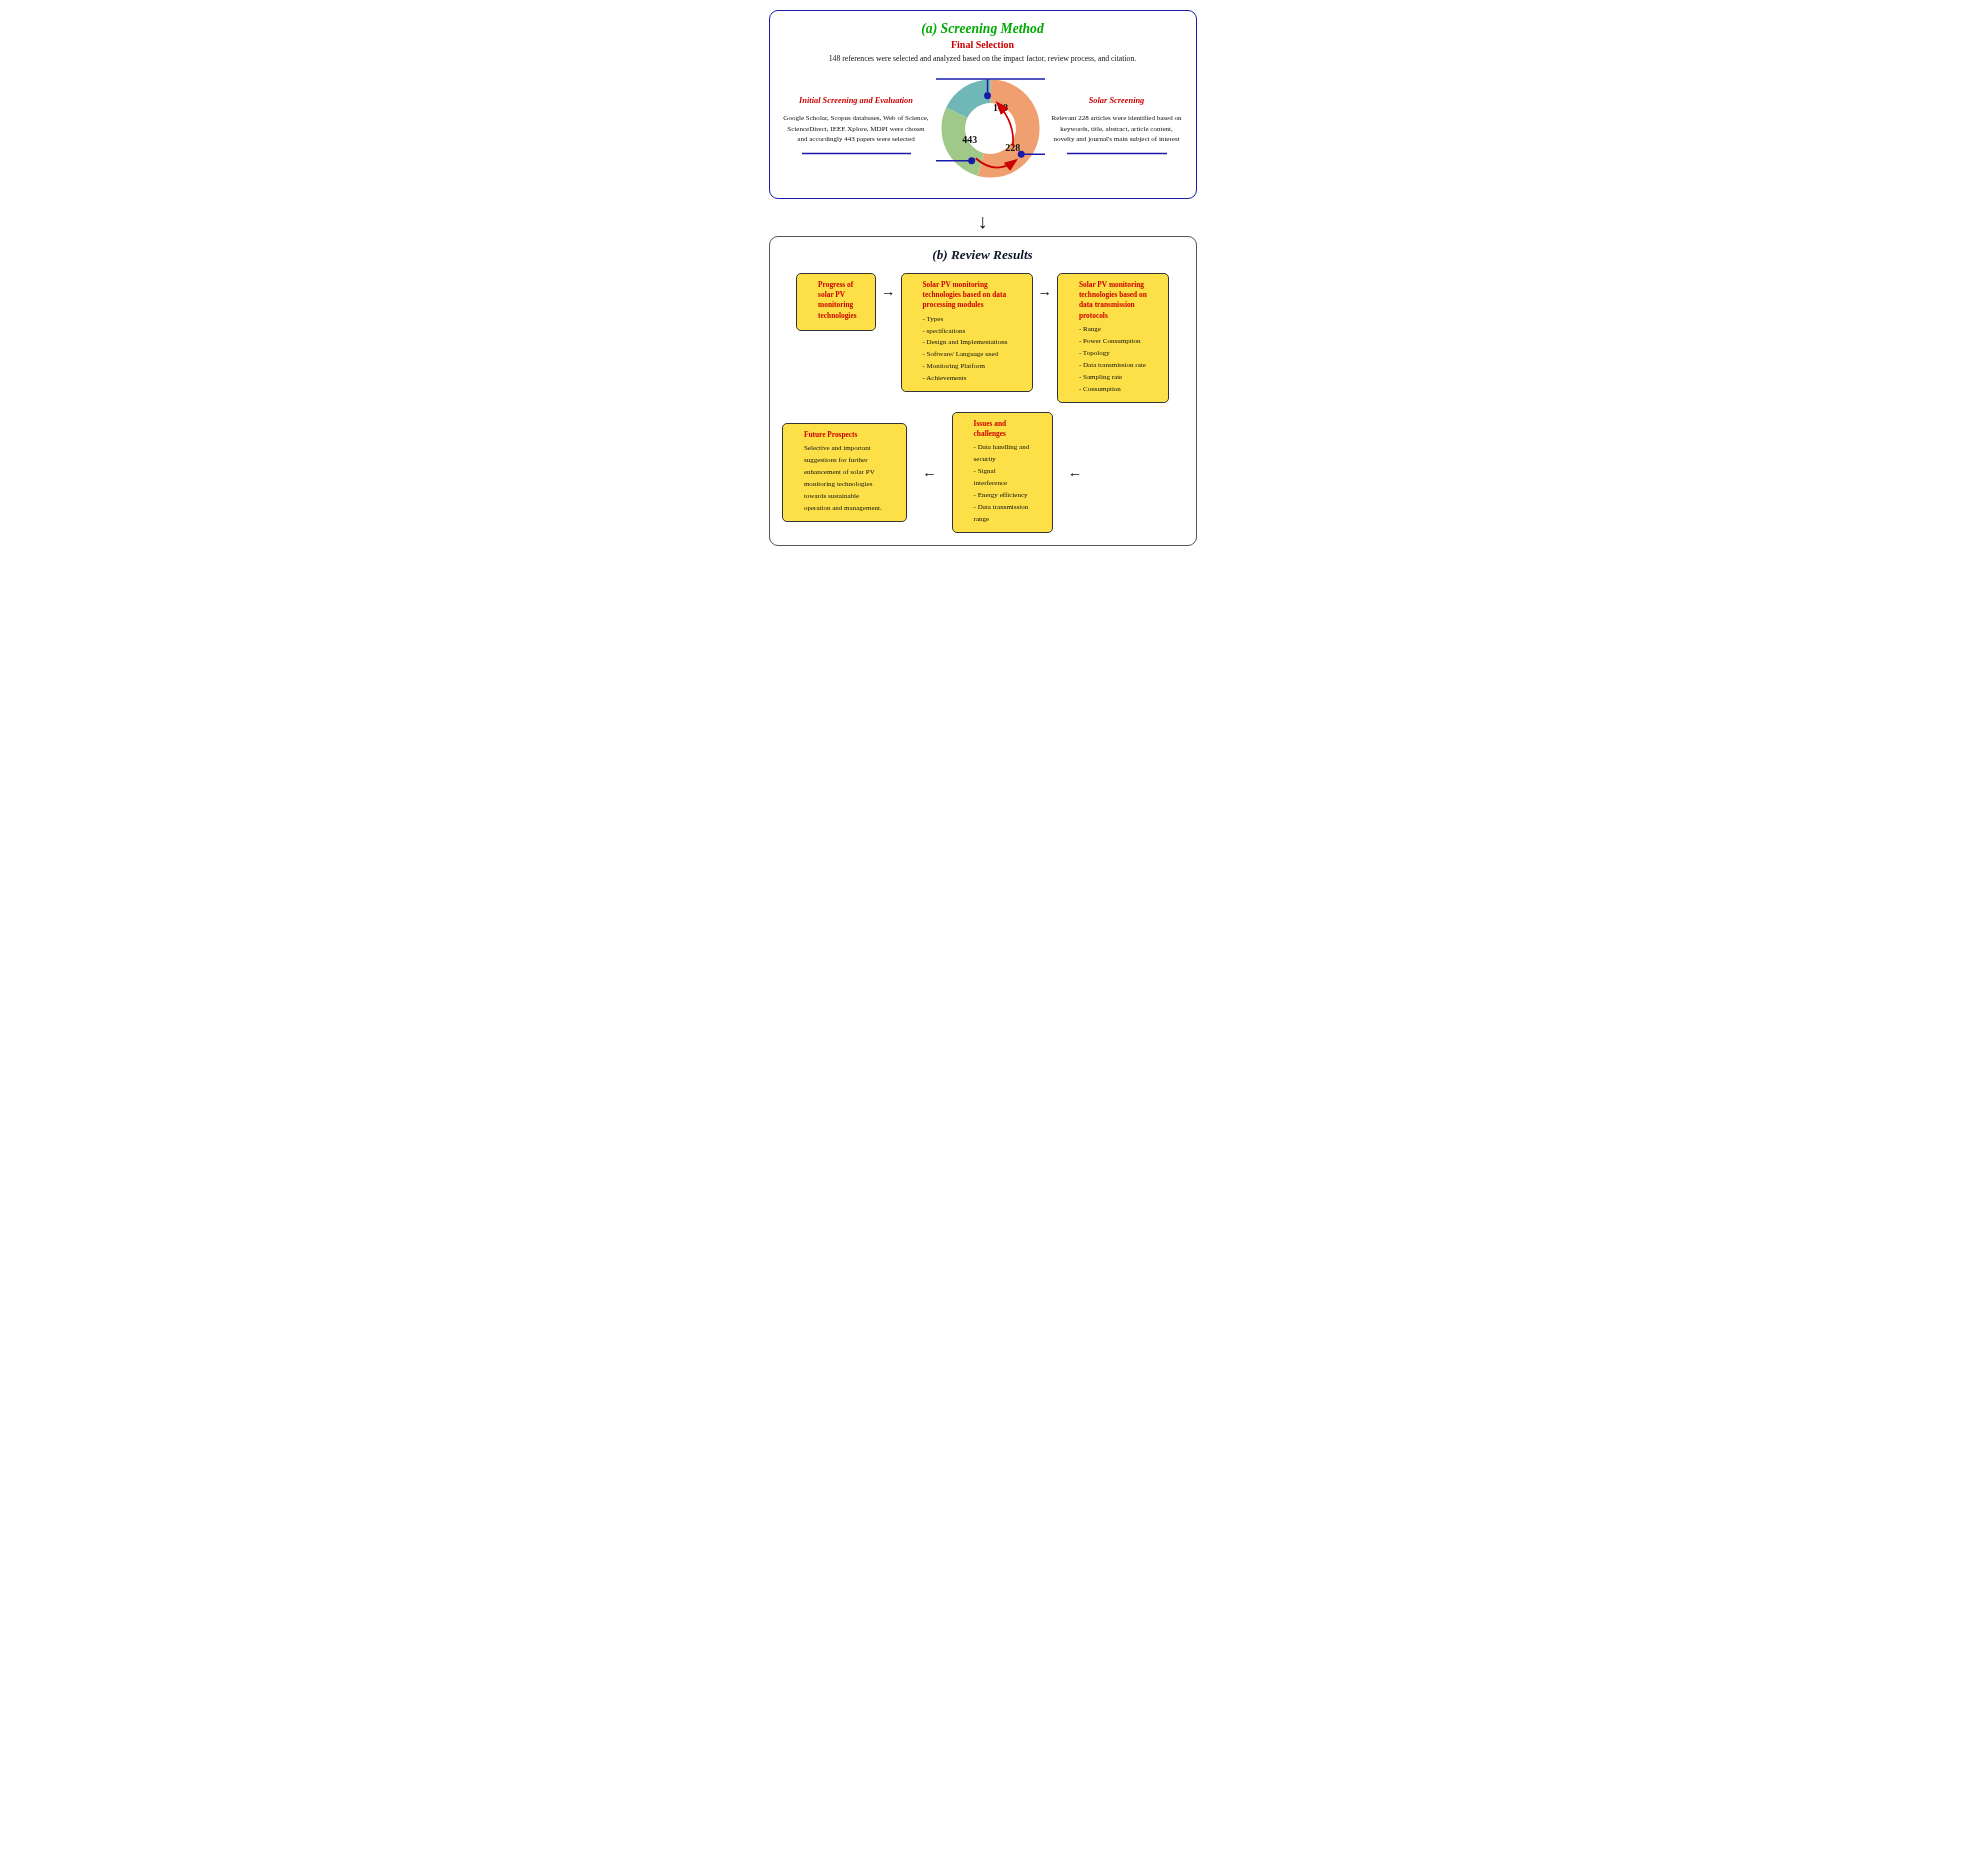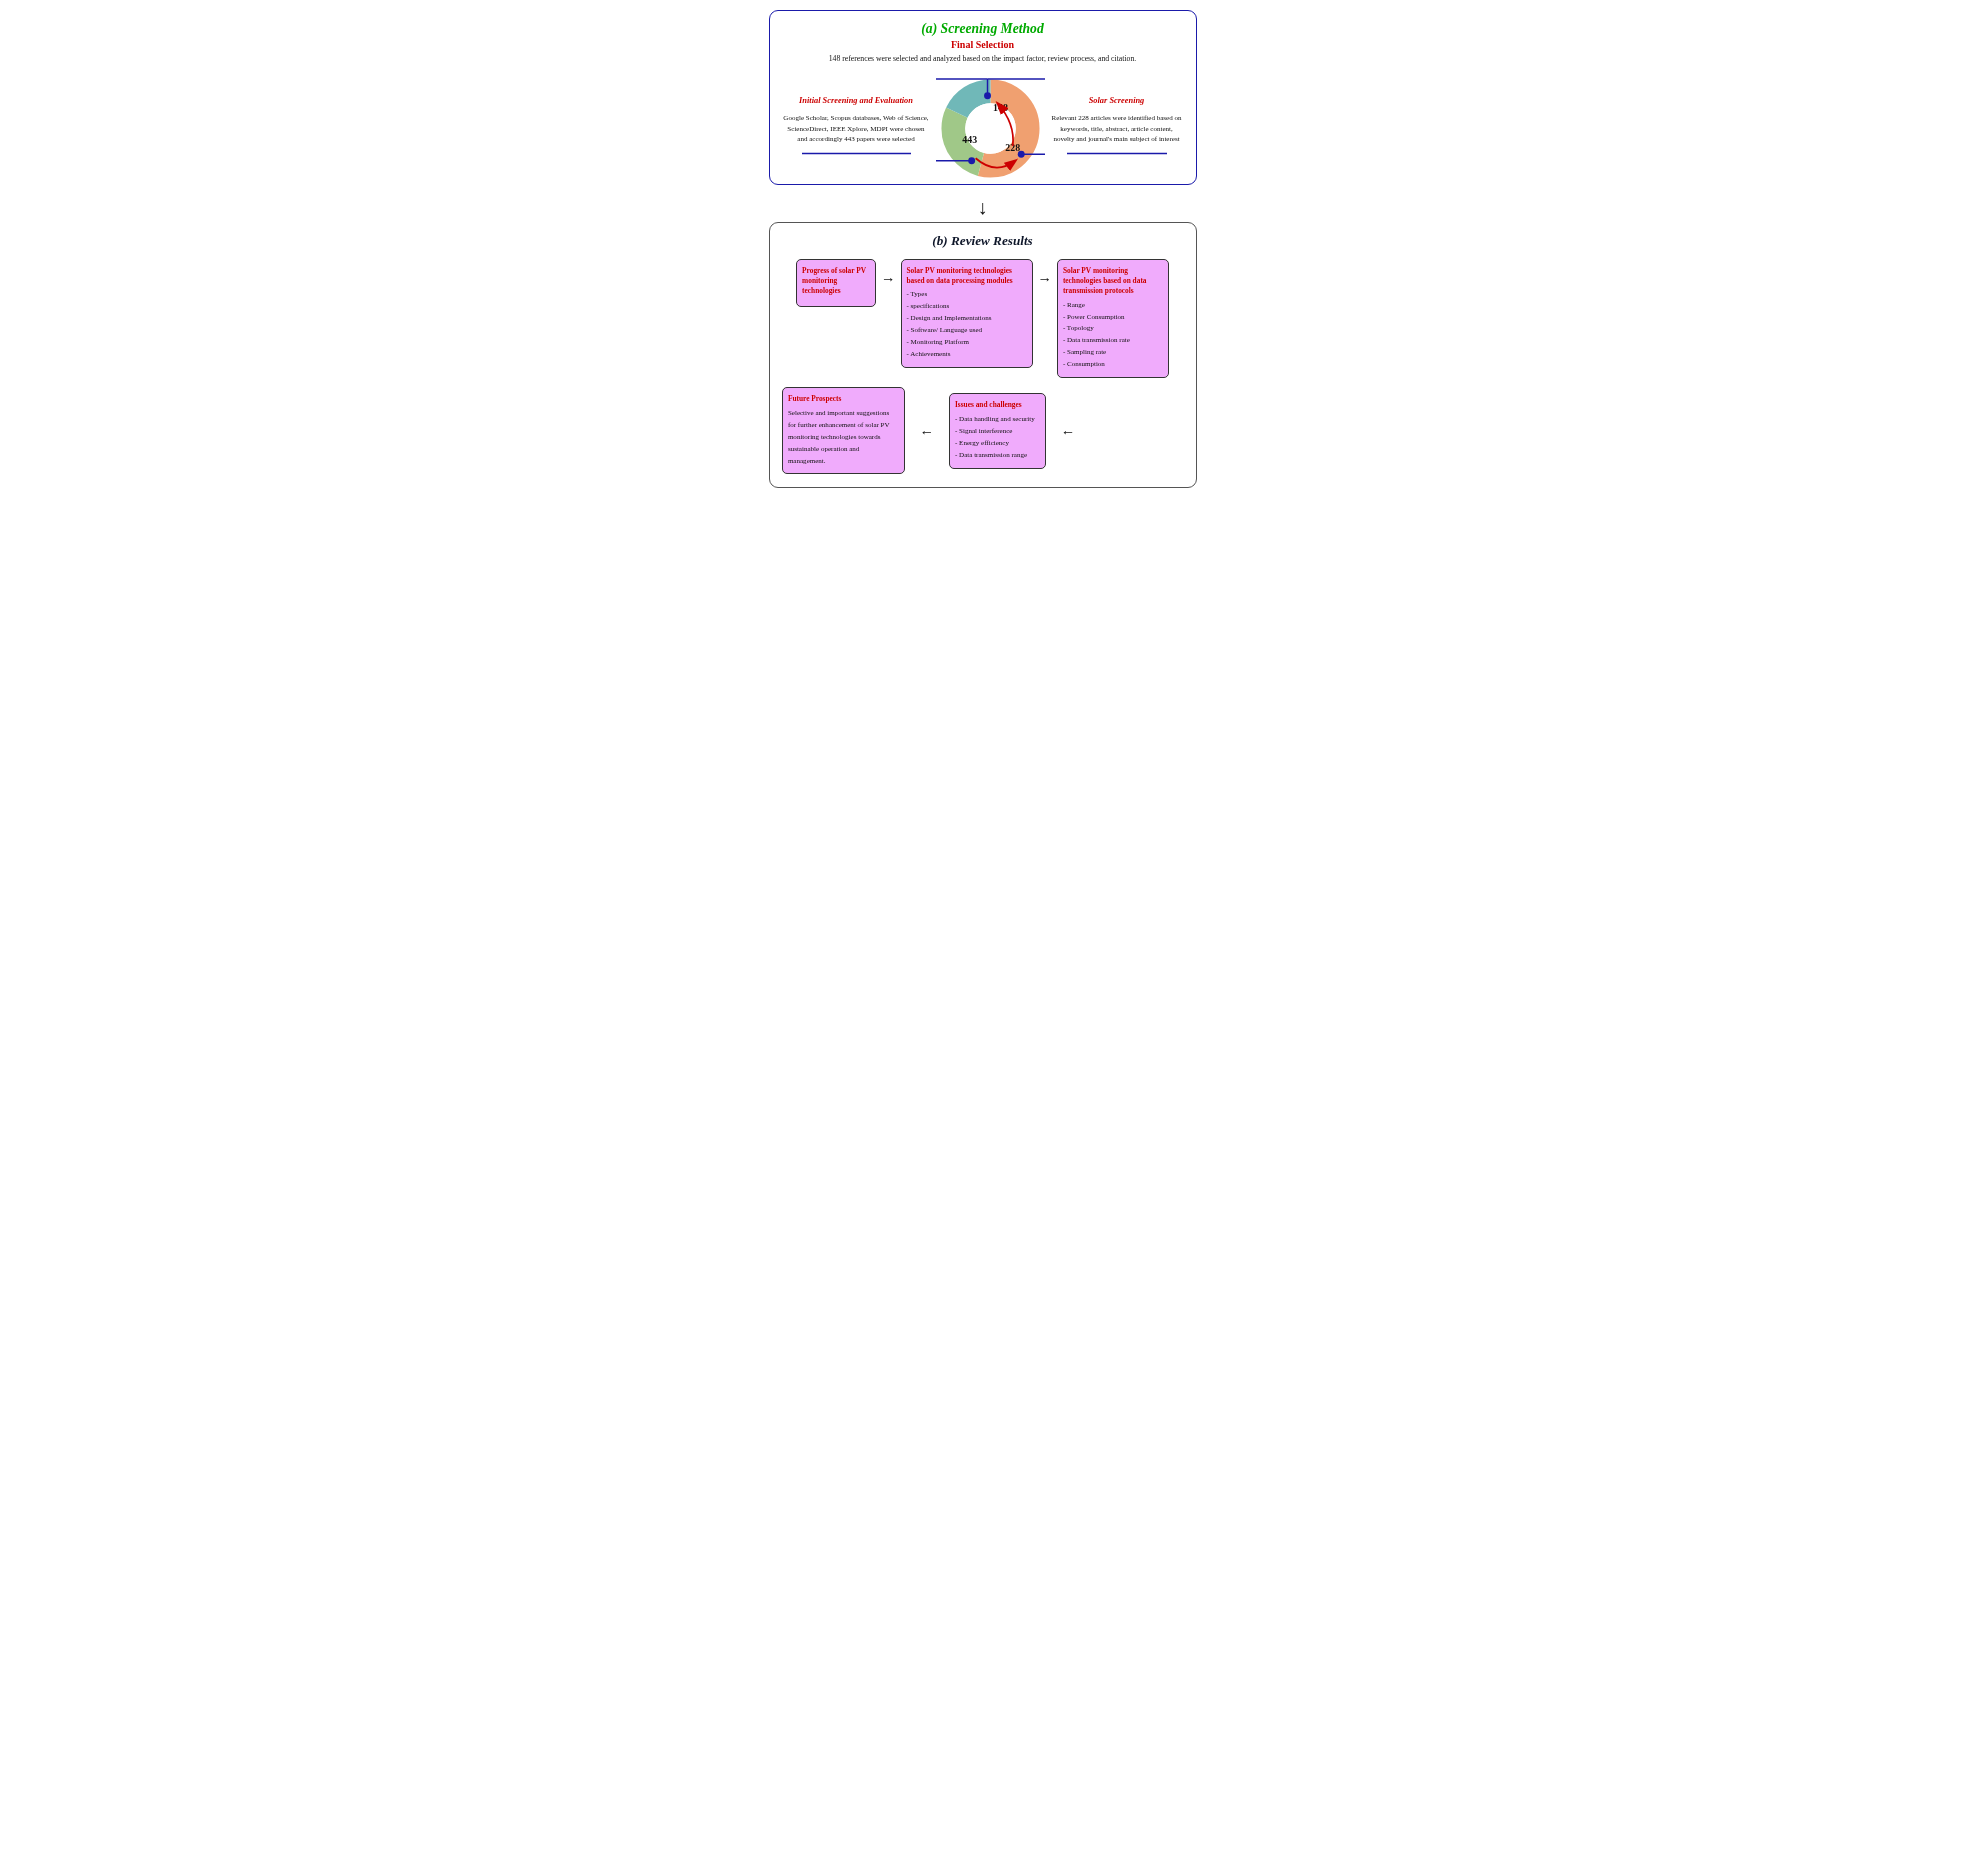--- a/index.html
+++ b/index.html
@@ -8,21 +8,21 @@
       background: #fff;
       padding: 10px;
       max-width: 448px;
       margin: 0 auto;
     }
 
     
     .section-a {
       border: 1.5px solid #1a1aaa;
       border-radius: 9px;
-      padding: 10px 15px 1px;
+      padding: 10px 15px 15px;
       margin-bottom: 9px;
       position: relative;
       background: #fff;
     }
 
     .section-title {
       text-align: center;
       font-size: 1.7em;
       font-weight: bold;
       font-style: italic;
@@ -103,22 +103,22 @@
       font-size: 1.65em;
       font-weight: bold;
       font-style: italic;
       color: #0f172a;
       margin-bottom: 10px;
     }
 
     .flow-box {
       border: 1.2px solid #333;
       border-radius: 5px;
-      padding: 6px 5px;
-      background: #f0abfc;
+      padding: 6px 21px;
+      background: #fde047;
     }
 
     .flow-box-title {
       font-weight: bold;
       color: #cc0000;
       font-size: 0.92em;
       margin-bottom: 3px;
       line-height: 1.4;
     }
 

